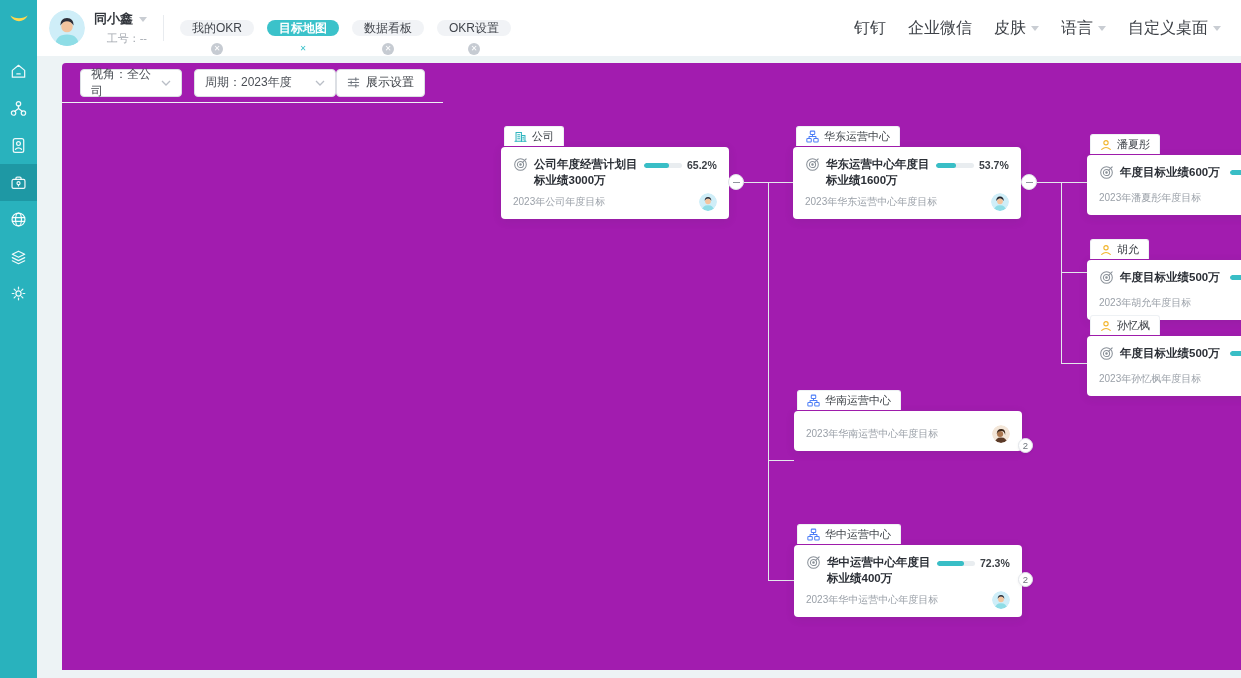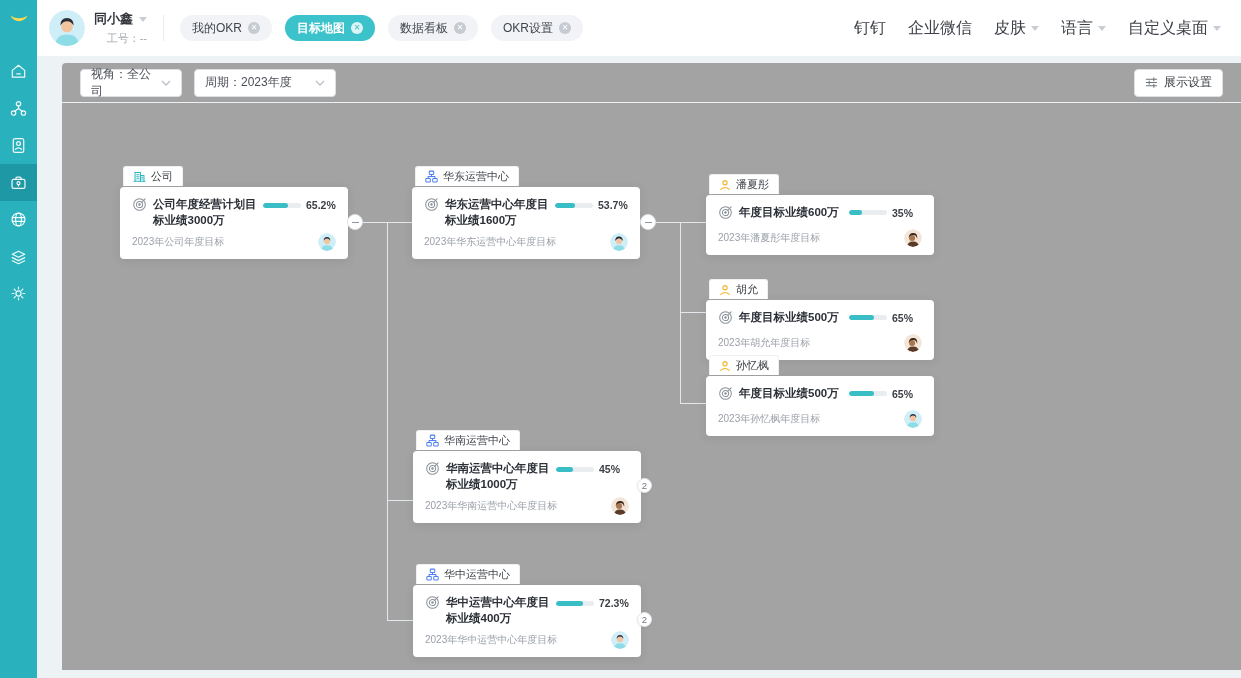--- a/index.html
+++ b/index.html
@@ -20,30 +20,30 @@
 
   
   .header { height:56px; background:#fff; display:flex; align-items:center; padding:0 20px 0 12px; flex-shrink:0;text-align:right; }
   .user { display:flex; align-items:center; gap:9px; cursor:pointer; }
   .avatar-lg { width:36px; height:36px; border-radius:50%; overflow:hidden; flex-shrink:0; }
   .name-row { display:flex; align-items:center; gap:6px; font-size:13px; font-weight:bold; color:#33373d; }
   .emp { font-size:11px; color:#a3a8af; margin-top:3px; }
   .caret-down { width:0; height:0; border:4px solid transparent; border-top:5px solid #c9cdd3; margin-top:4px; }
   .divider-v { width:1px; height:26px; background:#e8ebef; margin:0 16px; }
   .tabs { display:flex; gap:13px; }
-  .tab { height:26px; display:flex; align-items:center; gap:6px; padding:0 12px; background:#f1f3f6; border-radius:14px; font-size:12px; color:#41454c; cursor:pointer; white-space:nowrap; }
+  .tab { height:16px; display:flex; align-items:center; gap:6px; padding:0 12px; background:#f1f3f6; border-radius:14px; font-size:12px; color:#41454c; cursor:pointer; white-space:nowrap;flex-direction:column; }
   .tab.active { background:#3bc2ca; color:#fff; font-weight:bold; }
   .tab-close { width:12px; height:12px; border-radius:50%; background:#c6cbd2; color:#fff; font-size:8px; line-height:12px; text-align:center; flex-shrink:0; }
   .tab-close::before { content:"✕"; }
   .tab.active .tab-close { background:rgba(255,255,255,.82); color:#3bc2ca; }
   .header-right { margin-left:auto; display:flex; align-items:center; gap:22px; }
   .menu-item { display:flex; align-items:center; gap:5px; font-size:16px; color:#3d4147; cursor:pointer; white-space:nowrap; }
 
   
-  .panel { flex:1; margin:7px 0 8px 25px; background:#a3a3a3; border-radius:4px 0 0 0; display:flex; flex-direction:column; min-height:0; }
+  .panel { flex:1; margin:7px 0 8px 25px; background:#a21caf; border-radius:4px 0 0 0; display:flex; flex-direction:row; min-height:0; }
   .toolbar { height:40px; display:flex; align-items:center; padding:0 18px; border-bottom:1px solid #eef1f4; flex-shrink:0; }
   .select { height:28px; border:1px solid #dcdfe4; border-radius:4px; display:flex; align-items:center; justify-content:space-between; padding:0 10px; font-size:12px; color:#4a4e55; background:#fff; cursor:pointer; }
   .select.view { width:102px; margin-right:12px; }
   .select.period { width:142px; }
   .btn-display { margin-left:auto; height:28px; border:1px solid #dcdfe4; border-radius:4px; background:#fff; display:flex; align-items:center; gap:6px; padding:0 10px; font-size:12px; color:#3d4147; cursor:pointer;text-align:right; }
 
   
   .canvas { position:relative; flex:1; overflow:hidden; }
   .hline,.vline { position:absolute; background:#e4e8ec; }
   .hline { height:1px; } .vline { width:1px; }
@@ -480,76 +480,59 @@
               <svg width="13" height="13" viewBox="0 0 14 14" style="stroke:#4d7ef7;fill:none;stroke-width:1.1;stroke-linejoin:round;">
                 <rect x="4.6" y="1.2" width="4.8" height="3.6" rx="0.8"></rect>
                   <rect x="0.9" y="9.2" width="4.8" height="3.6" rx="0.8"></rect>
                   <rect x="8.3" y="9.2" width="4.8" height="3.6" rx="0.8"></rect>
                 <path d="M7 4.8 V7 M7 7 H3.3 V9.2 M7 7 H10.7 V9.2"></path>
               </svg>
             </span>
             <span>华南运营中心</span>
           </div>
           <div class="node-card">
+            <div class="card-foot">
+              <span class="subtitle">2023年华南运营中心年度目标</span>
+              <span class="avatar-sm">
+                <svg width="18" height="18" viewBox="0 0 20 20">
+                    <circle cx="10" cy="10" r="10" fill="#f3e6d8"></circle>
+                    <g clip-path="url(#avclip)">
+                      <path d="M3.5 20 Q3.5 13.8 10 13.8 Q16.5 13.8 16.5 20 Z" fill="#5b3a28"></path>
+                      <circle cx="9" cy="10" r="3.4" fill="#a9764f"></circle>
+                      <path d="M5.2 10 Q5.6 3.8 11 4.4 Q15.4 5 14.6 11 Q13.6 6.6 10.4 6.8 Q6.4 7 5.2 10 Z" fill="#3c2719"></path>
+                    </g>
+                  </svg>
+              </span>
+            </div>
+          </div>
+          <span class="node-badge">2</span>
+        </div>
+
+        <div class="node" style="left:351px;top:461px">
+          <div class="node-tab">
+            <span class="tab-icon">
+              <svg width="13" height="13" viewBox="0 0 14 14" style="stroke:#4d7ef7;fill:none;stroke-width:1.1;stroke-linejoin:round;">
+                <rect x="4.6" y="1.2" width="4.8" height="3.6" rx="0.8"></rect>
+                  <rect x="0.9" y="9.2" width="4.8" height="3.6" rx="0.8"></rect>
+                  <rect x="8.3" y="9.2" width="4.8" height="3.6" rx="0.8"></rect>
+                <path d="M7 4.8 V7 M7 7 H3.3 V9.2 M7 7 H10.7 V9.2"></path>
+              </svg>
+            </span>
+            <span>华中运营中心</span>
+          </div>
+          <div class="node-card">
             <div class="card-main">
               <span class="obj-icon">
                 <svg width="15" height="15" viewBox="0 0 16 16" style="stroke:#8a9199;fill:none;stroke-width:1.1;stroke-linecap:round;">
                   <circle cx="8" cy="8" r="6.2"></circle>
                     <circle cx="8" cy="8" r="3.3"></circle>
                     <circle cx="8" cy="8" r="0.8" fill="#8a9199"></circle>
                     <path d="M10.4 5.6 L14 2"></path>
                 </svg>
               </span>
-              <div class="card-title">华南运营中心年度目标业绩1000万</div>
-              <div class="progress">
-                <span class="bar">
-                    <i style="width: 45%;"></i>
-                  </span>
-                <span class="pct">45%</span>
-              </div>
-            </div>
-            <div class="card-foot">
-              <span class="subtitle">2023年华南运营中心年度目标</span>
-              <span class="avatar-sm">
-                <svg width="18" height="18" viewBox="0 0 20 20">
-                    <circle cx="10" cy="10" r="10" fill="#f3e6d8"></circle>
-                    <g clip-path="url(#avclip)">
-                      <path d="M3.5 20 Q3.5 13.8 10 13.8 Q16.5 13.8 16.5 20 Z" fill="#5b3a28"></path>
-                      <circle cx="9" cy="10" r="3.4" fill="#a9764f"></circle>
-                      <path d="M5.2 10 Q5.6 3.8 11 4.4 Q15.4 5 14.6 11 Q13.6 6.6 10.4 6.8 Q6.4 7 5.2 10 Z" fill="#3c2719"></path>
-                    </g>
-                  </svg>
-              </span>
-            </div>
-          </div>
-          <span class="node-badge">2</span>
-        </div>
-
-        <div class="node" style="left:351px;top:461px">
-          <div class="node-tab">
-            <span class="tab-icon">
-              <svg width="13" height="13" viewBox="0 0 14 14" style="stroke:#4d7ef7;fill:none;stroke-width:1.1;stroke-linejoin:round;">
-                <rect x="4.6" y="1.2" width="4.8" height="3.6" rx="0.8"></rect>
-                  <rect x="0.9" y="9.2" width="4.8" height="3.6" rx="0.8"></rect>
-                  <rect x="8.3" y="9.2" width="4.8" height="3.6" rx="0.8"></rect>
-                <path d="M7 4.8 V7 M7 7 H3.3 V9.2 M7 7 H10.7 V9.2"></path>
-              </svg>
-            </span>
-            <span>华中运营中心</span>
-          </div>
-          <div class="node-card">
-            <div class="card-main">
-              <span class="obj-icon">
-                <svg width="15" height="15" viewBox="0 0 16 16" style="stroke:#8a9199;fill:none;stroke-width:1.1;stroke-linecap:round;">
-                  <circle cx="8" cy="8" r="6.2"></circle>
-                    <circle cx="8" cy="8" r="3.3"></circle>
-                    <circle cx="8" cy="8" r="0.8" fill="#8a9199"></circle>
-                    <path d="M10.4 5.6 L14 2"></path>
-                </svg>
-              </span>
               <div class="card-title">华中运营中心年度目标业绩400万</div>
               <div class="progress">
                 <span class="bar">
                     <i style="width: 72.3%;"></i>
                   </span>
                 <span class="pct">72.3%</span>
               </div>
             </div>
             <div class="card-foot">
               <span class="subtitle">2023年华中运营中心年度目标</span>

